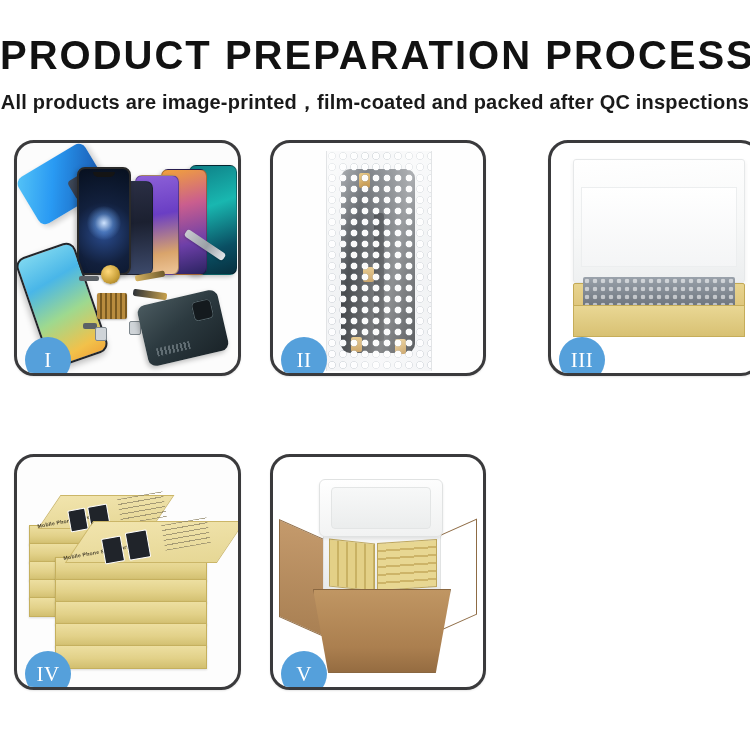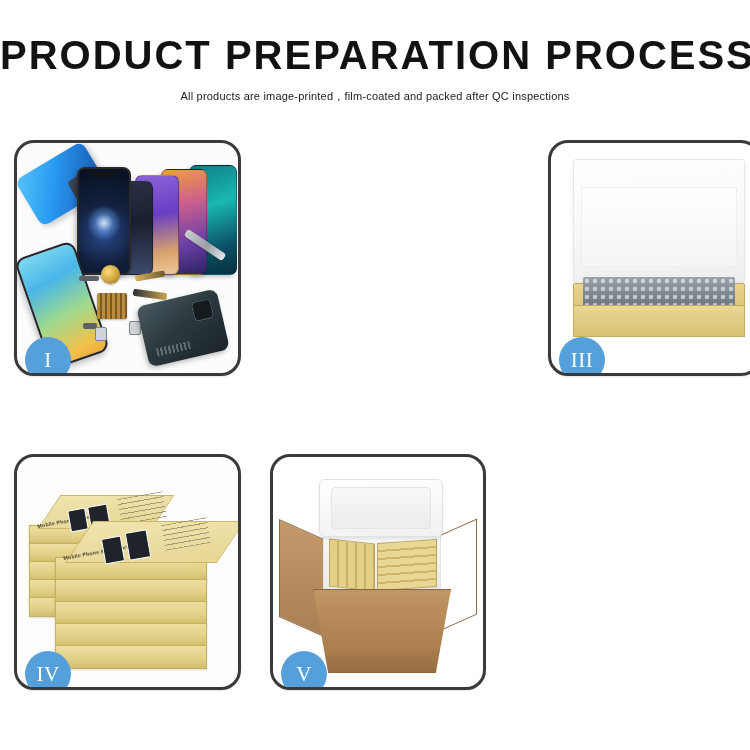--- a/index.html
+++ b/index.html
@@ -16,21 +16,21 @@
   
   .header{position:absolute;left:0;right:0;top:34px;text-align:center;}
   .title{
     font-family:"Liberation Sans", sans-serif;
     font-size:40px;font-weight:700;color:#121212;
     letter-spacing:2.0px;line-height:1.05;margin:0;
     white-space:nowrap;
   }
   .subtitle{
     font-family:"Liberation Sans", sans-serif;
-    font-size:11px;font-weight:400;color:#1a1a1a;
+    font-size:20px;font-weight:700;color:#1a1a1a;
     letter-spacing:.2px;margin:13px 0 0 0;white-space:nowrap;
   }
 
   
   .grid{position:absolute;left:14px;top:140px;width:728px;}
   .row{position:relative;height:236px;}
   .row+.row{margin-top:78px;}
 
   .panel{
     position:absolute;top:0;height:236px;
@@ -354,20 +354,35 @@
           <div class="chip" style="left:62px;top:133px;width:20px;height:5px;"></div>
           <div class="chip" style="left:66px;top:180px;width:14px;height:6px;"></div>
           <div class="smallsq" style="left:78px;top:184px;"></div>
           <div class="smallsq" style="left:112px;top:178px;"></div>
           <div class="screwdriver"></div>
           <div class="backpanel"></div>
         </div>
         <div class="badge">I</div>
       </div>
 
+      <div class="panel c1 p2">
+        <div class="scene">
+          <div class="bagwrap">
+            <div class="innerscreen"></div>
+            <div class="cable"></div>
+            <div class="goldtab" style="left:32px;top:22px;"></div>
+            <div class="goldtab" style="left:36px;top:116px;"></div>
+            <div class="goldtab" style="left:24px;top:186px;"></div>
+            <div class="goldtab" style="left:68px;top:188px;"></div>
+            <div class="bubbles"></div>
+            <div class="bagsheen"></div>
+          </div>
+        </div>
+        <div class="badge">II</div>
+      </div>
 
       <div class="panel c2 p3">
         <div class="scene">
           <div class="b3lid"></div>
           <div class="b3lidface"></div>
           <div class="b3tray"></div>
           <div class="b3foam"></div>
           <div class="b3trayfront"></div>
         </div>
         <div class="badge">III</div>

